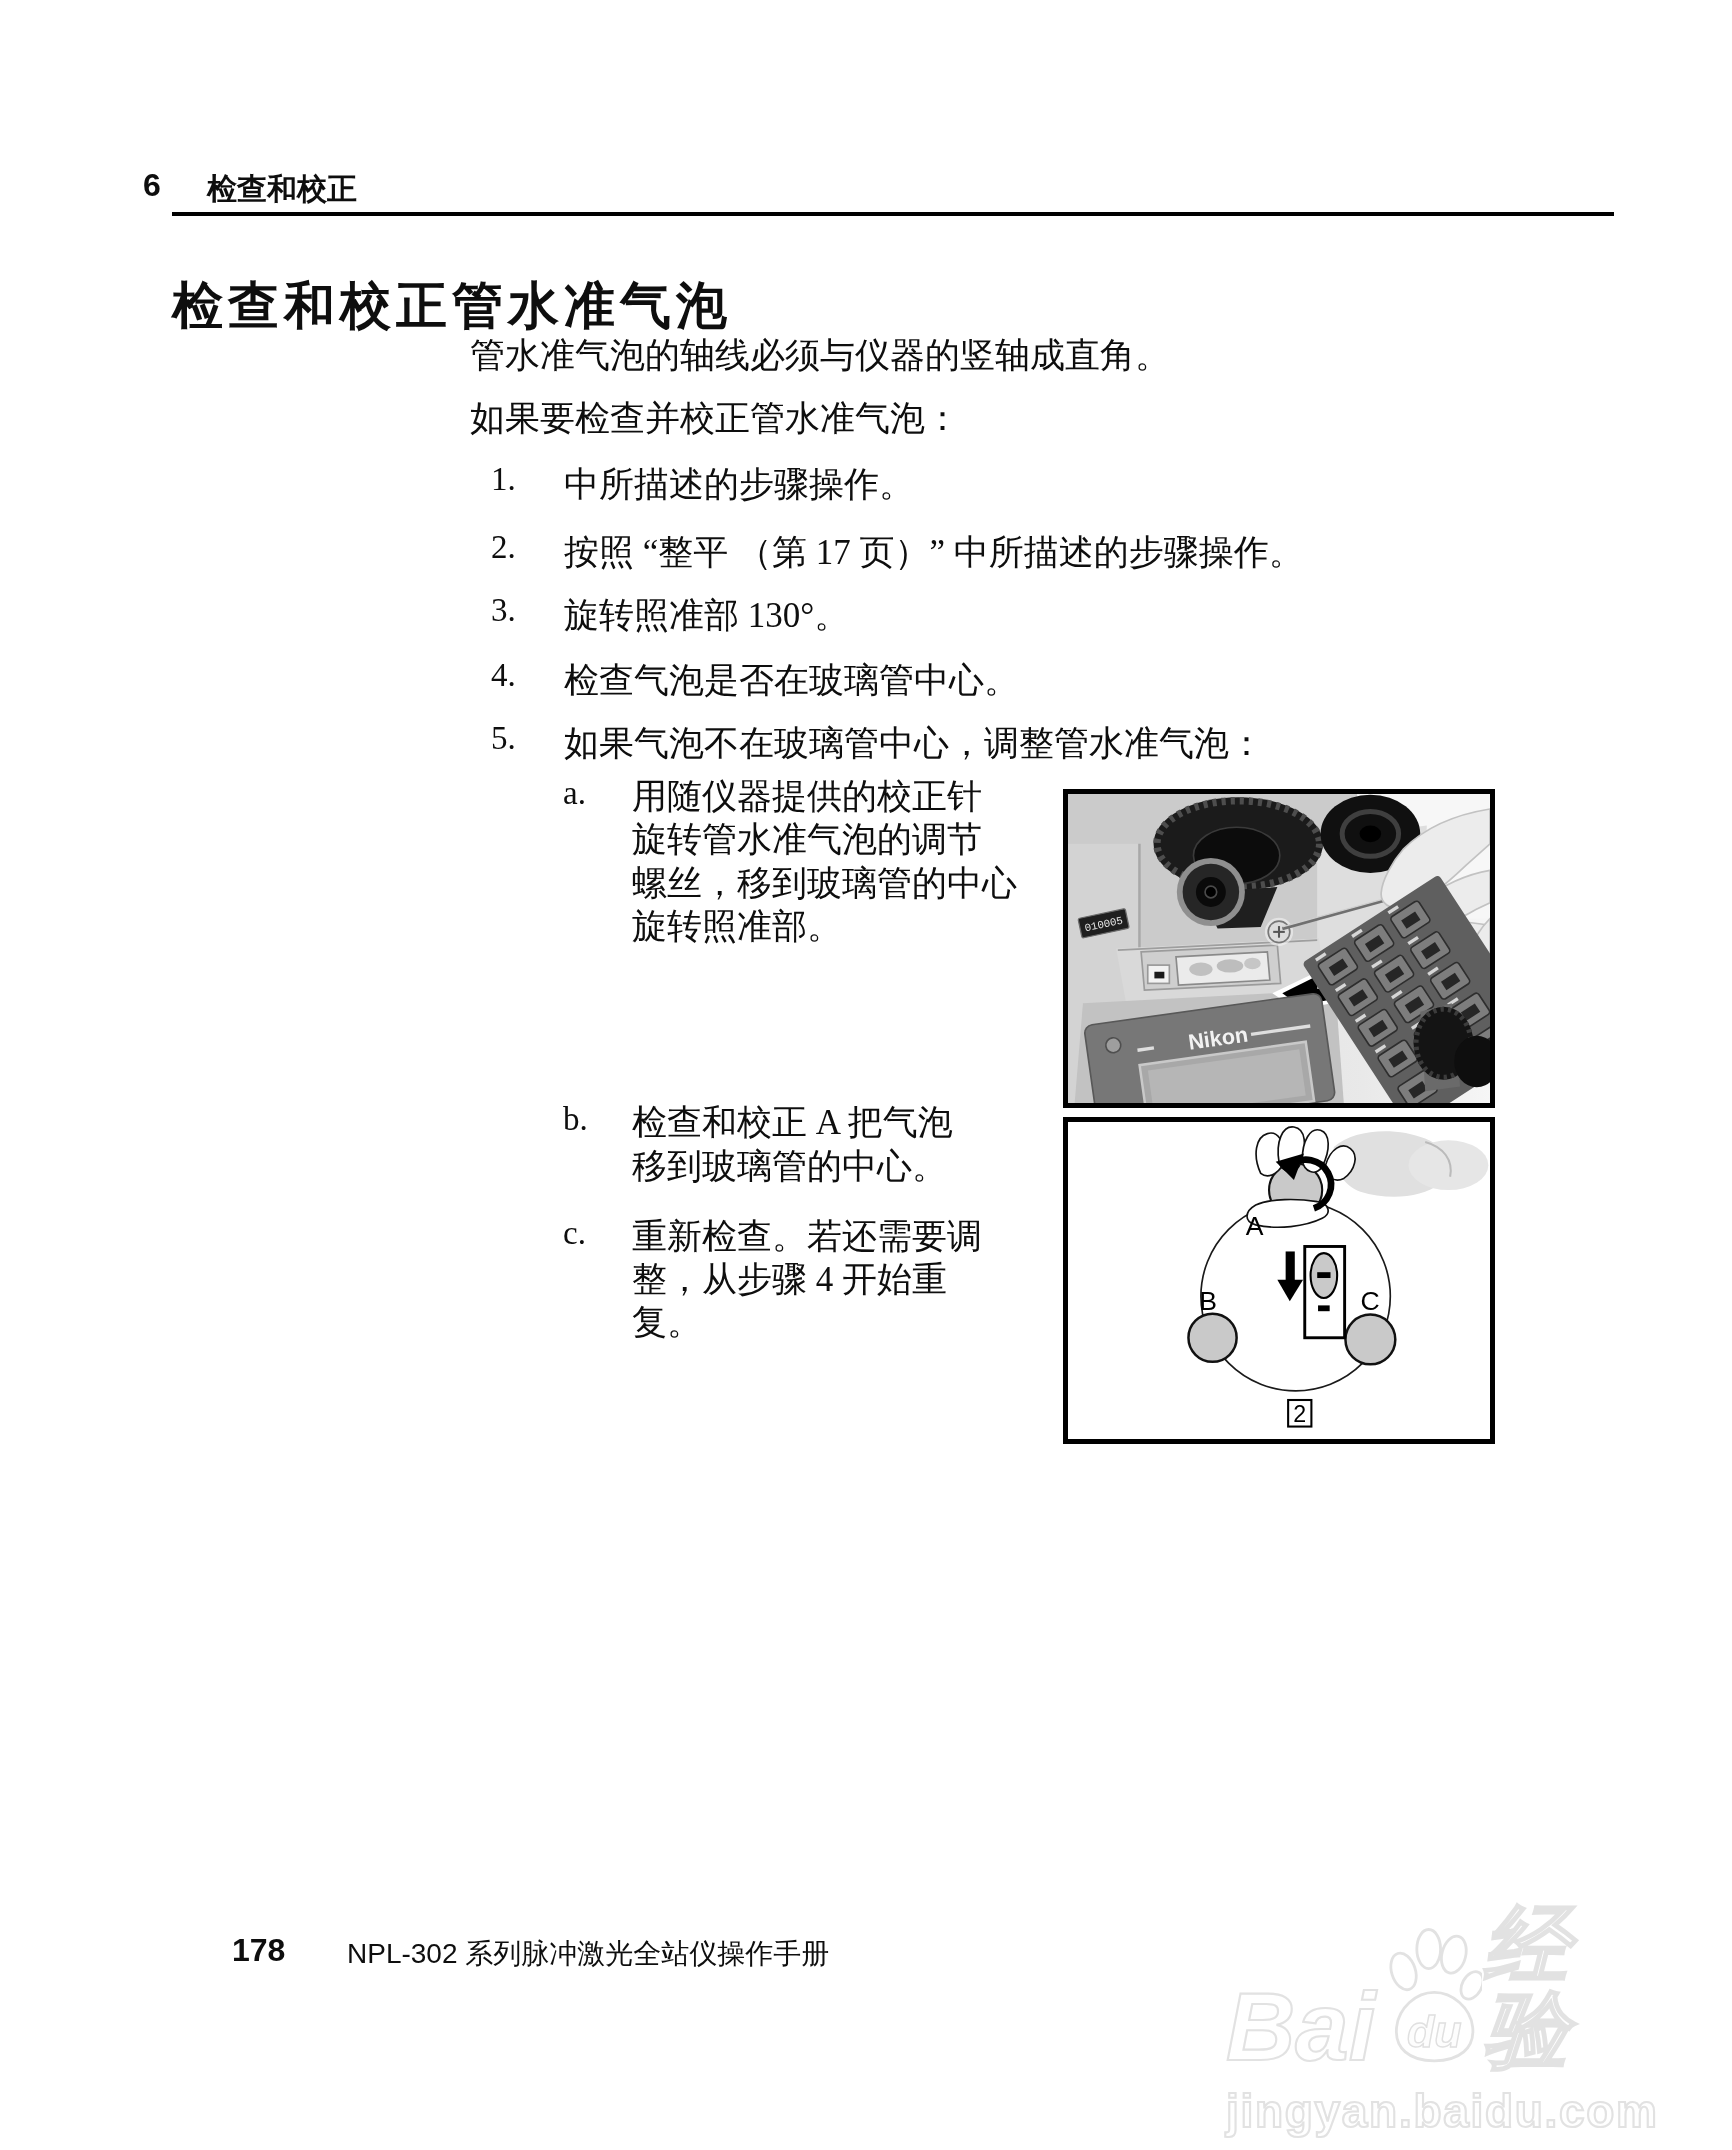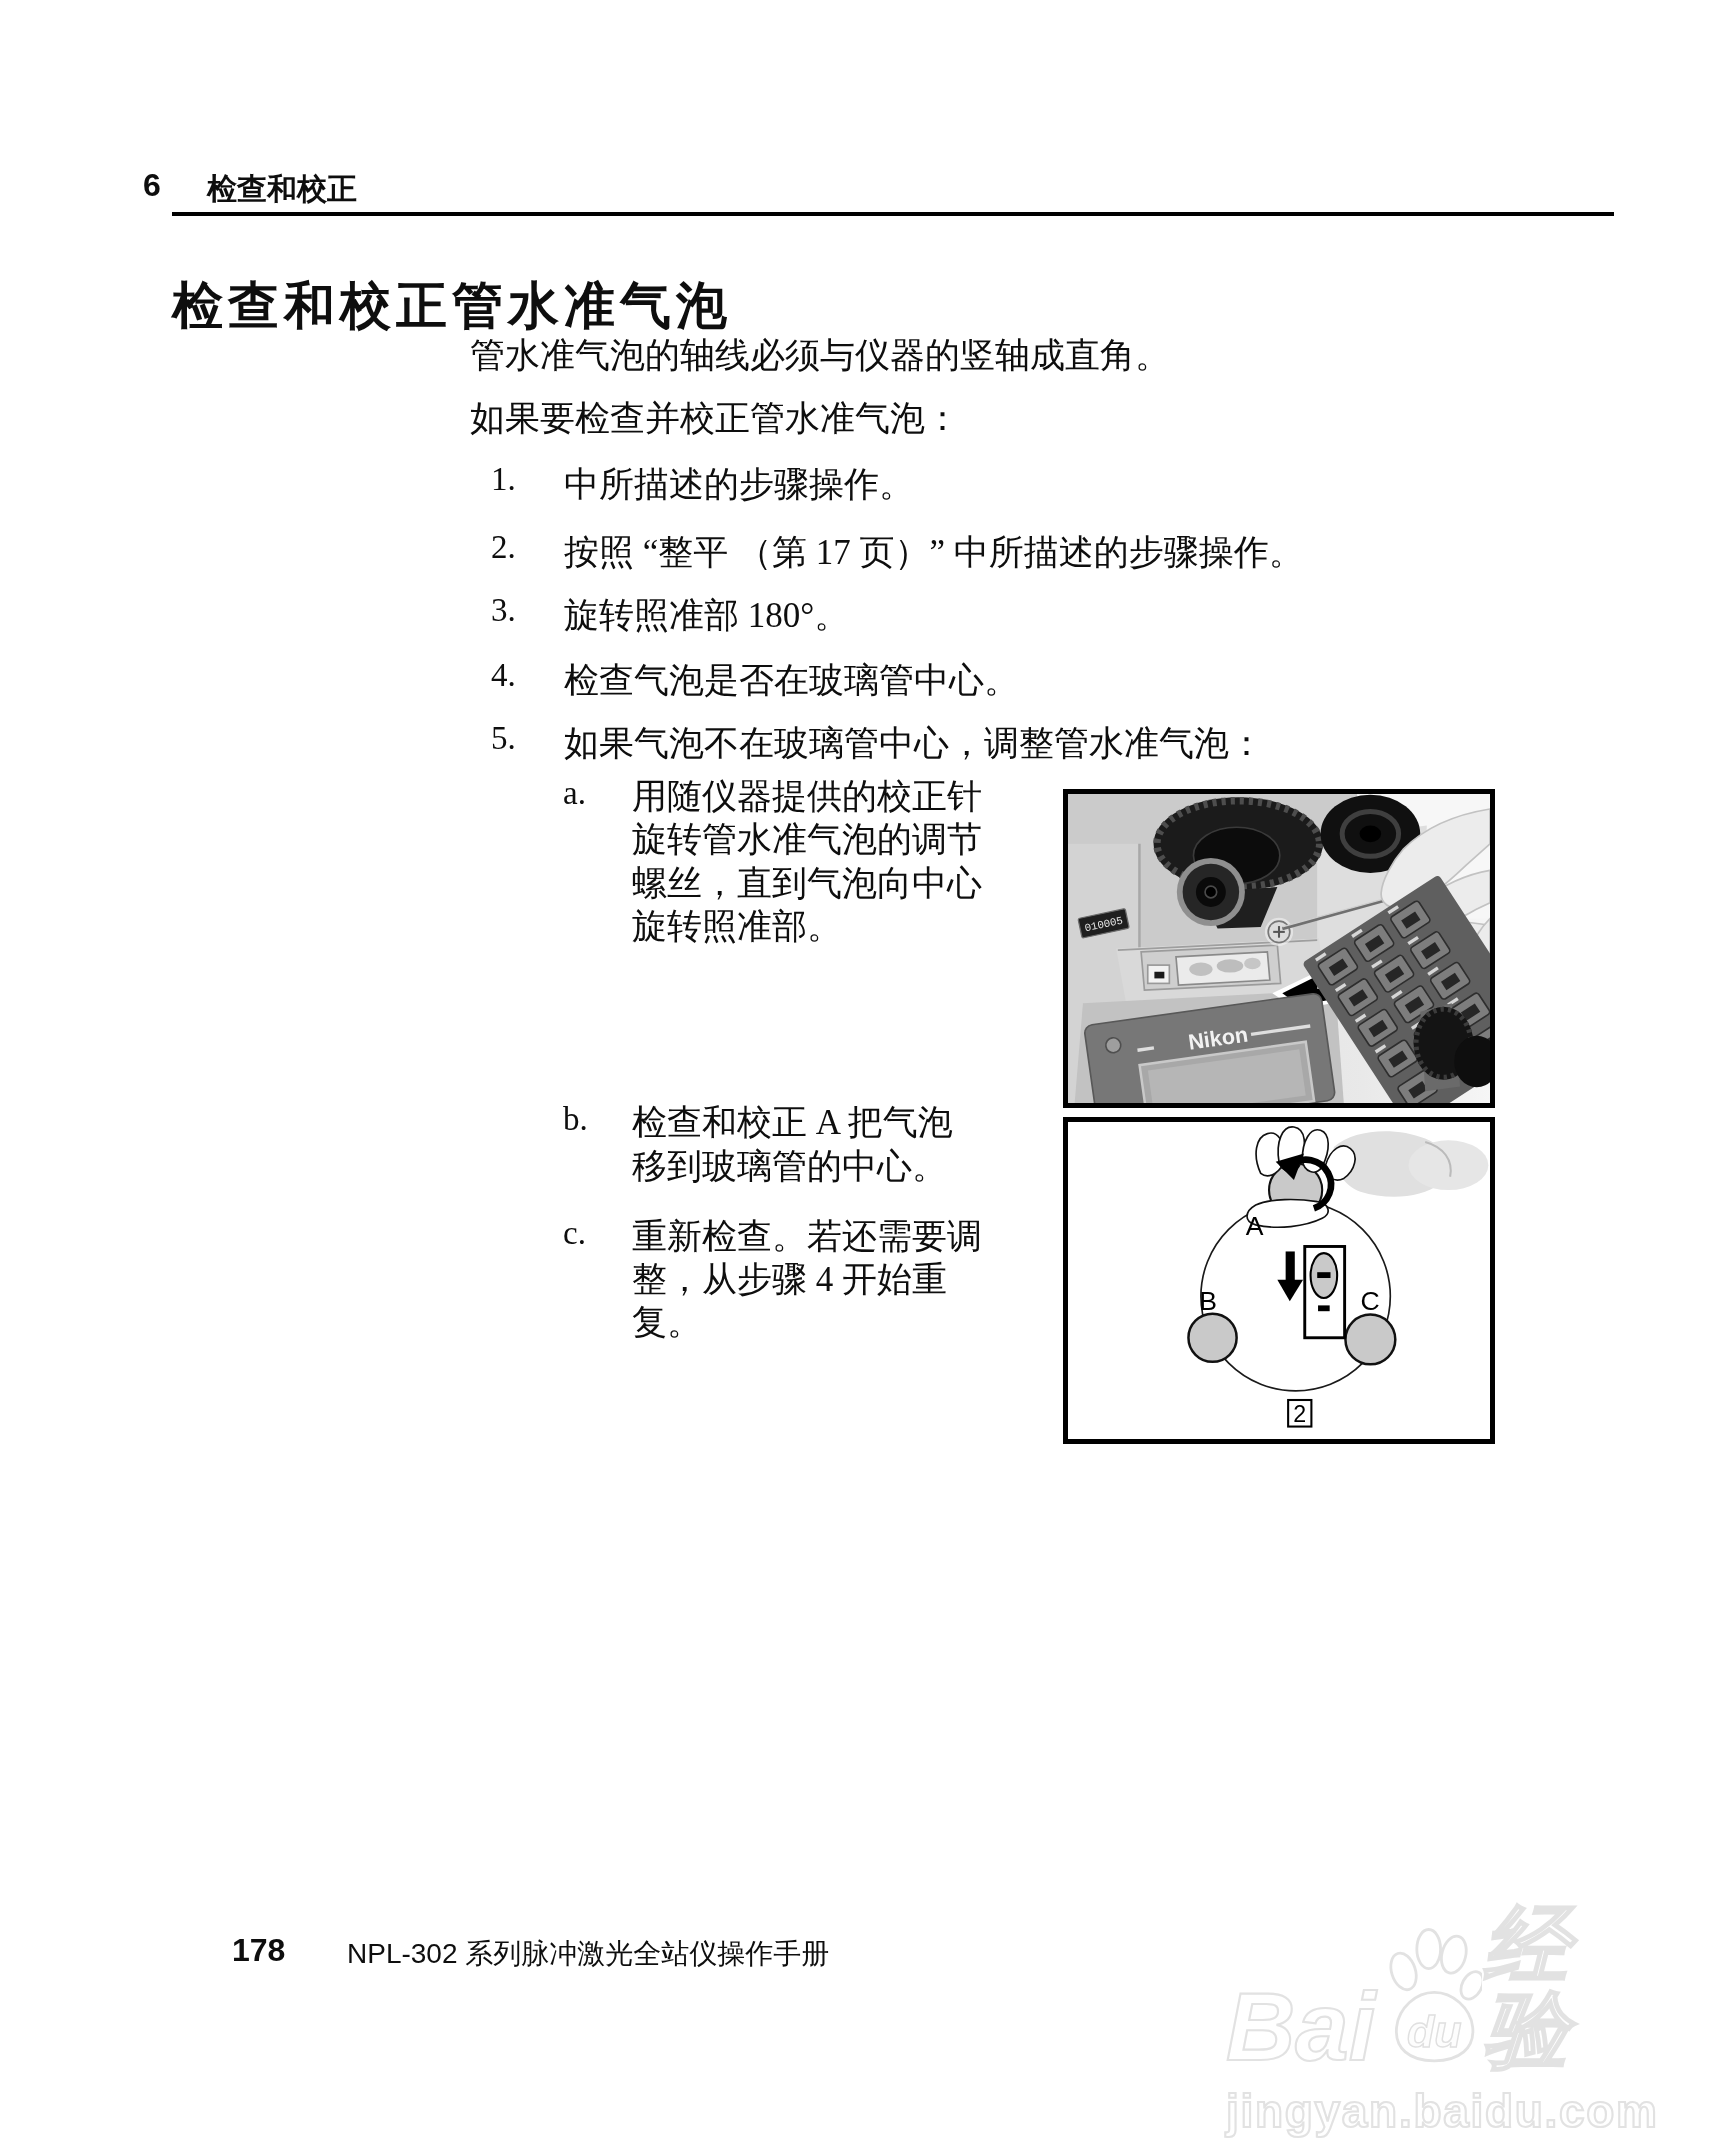--- a/index.html
+++ b/index.html
@@ -52,30 +52,30 @@
   <h1 class="abs sans sec-title">检查和校正管水准气泡</h1>
 
   <p class="abs body-txt intro1">管水准气泡的轴线必须与仪器的竖轴成直角。</p>
   <p class="abs body-txt intro2">如果要检查并校正管水准气泡：</p>
 
   <span class="abs step-num" style="top:461px">1.</span>
   <span class="abs step-text" style="top:461px">中所描述的步骤操作。</span>
   <span class="abs step-num" style="top:529px">2.</span>
   <span class="abs step-text" style="top:529px">按照 “整平 （第 17 页）” 中所描述的步骤操作。</span>
   <span class="abs step-num" style="top:592px">3.</span>
-  <span class="abs step-text" style="top:592px">旋转照准部 180°。</span>
+  <span class="abs step-text" style="top:592px">旋转照准部 130°。</span>
   <span class="abs step-num" style="top:657px">4.</span>
   <span class="abs step-text" style="top:657px">检查气泡是否在玻璃管中心。</span>
   <span class="abs step-num" style="top:720px">5.</span>
   <span class="abs step-text" style="top:720px">如果气泡不在玻璃管中心，调整管水准气泡：</span>
 
   <span class="abs sub-label" style="top:775px">a.</span>
   <span class="abs sub-line" style="top:773px">用随仪器提供的校正针</span>
   <span class="abs sub-line" style="top:816px">旋转管水准气泡的调节</span>
-  <span class="abs sub-line" style="top:860px">螺丝，直到气泡向中心</span>
+  <span class="abs sub-line" style="top:860px">螺丝，移到玻璃管的中心</span>
   <span class="abs sub-line" style="top:903px">旋转照准部。</span>
 
   <span class="abs sub-label" style="top:1101px">b.</span>
   <span class="abs sub-line" style="top:1099px">检查和校正 A 把气泡</span>
   <span class="abs sub-line" style="top:1143px">移到玻璃管的中心。</span>
 
   <span class="abs sub-label" style="top:1215px">c.</span>
   <span class="abs sub-line" style="top:1213px">重新检查。若还需要调</span>
   <span class="abs sub-line" style="top:1256px">整，从步骤 4 开始重</span>
   <span class="abs sub-line" style="top:1299px">复。</span>

